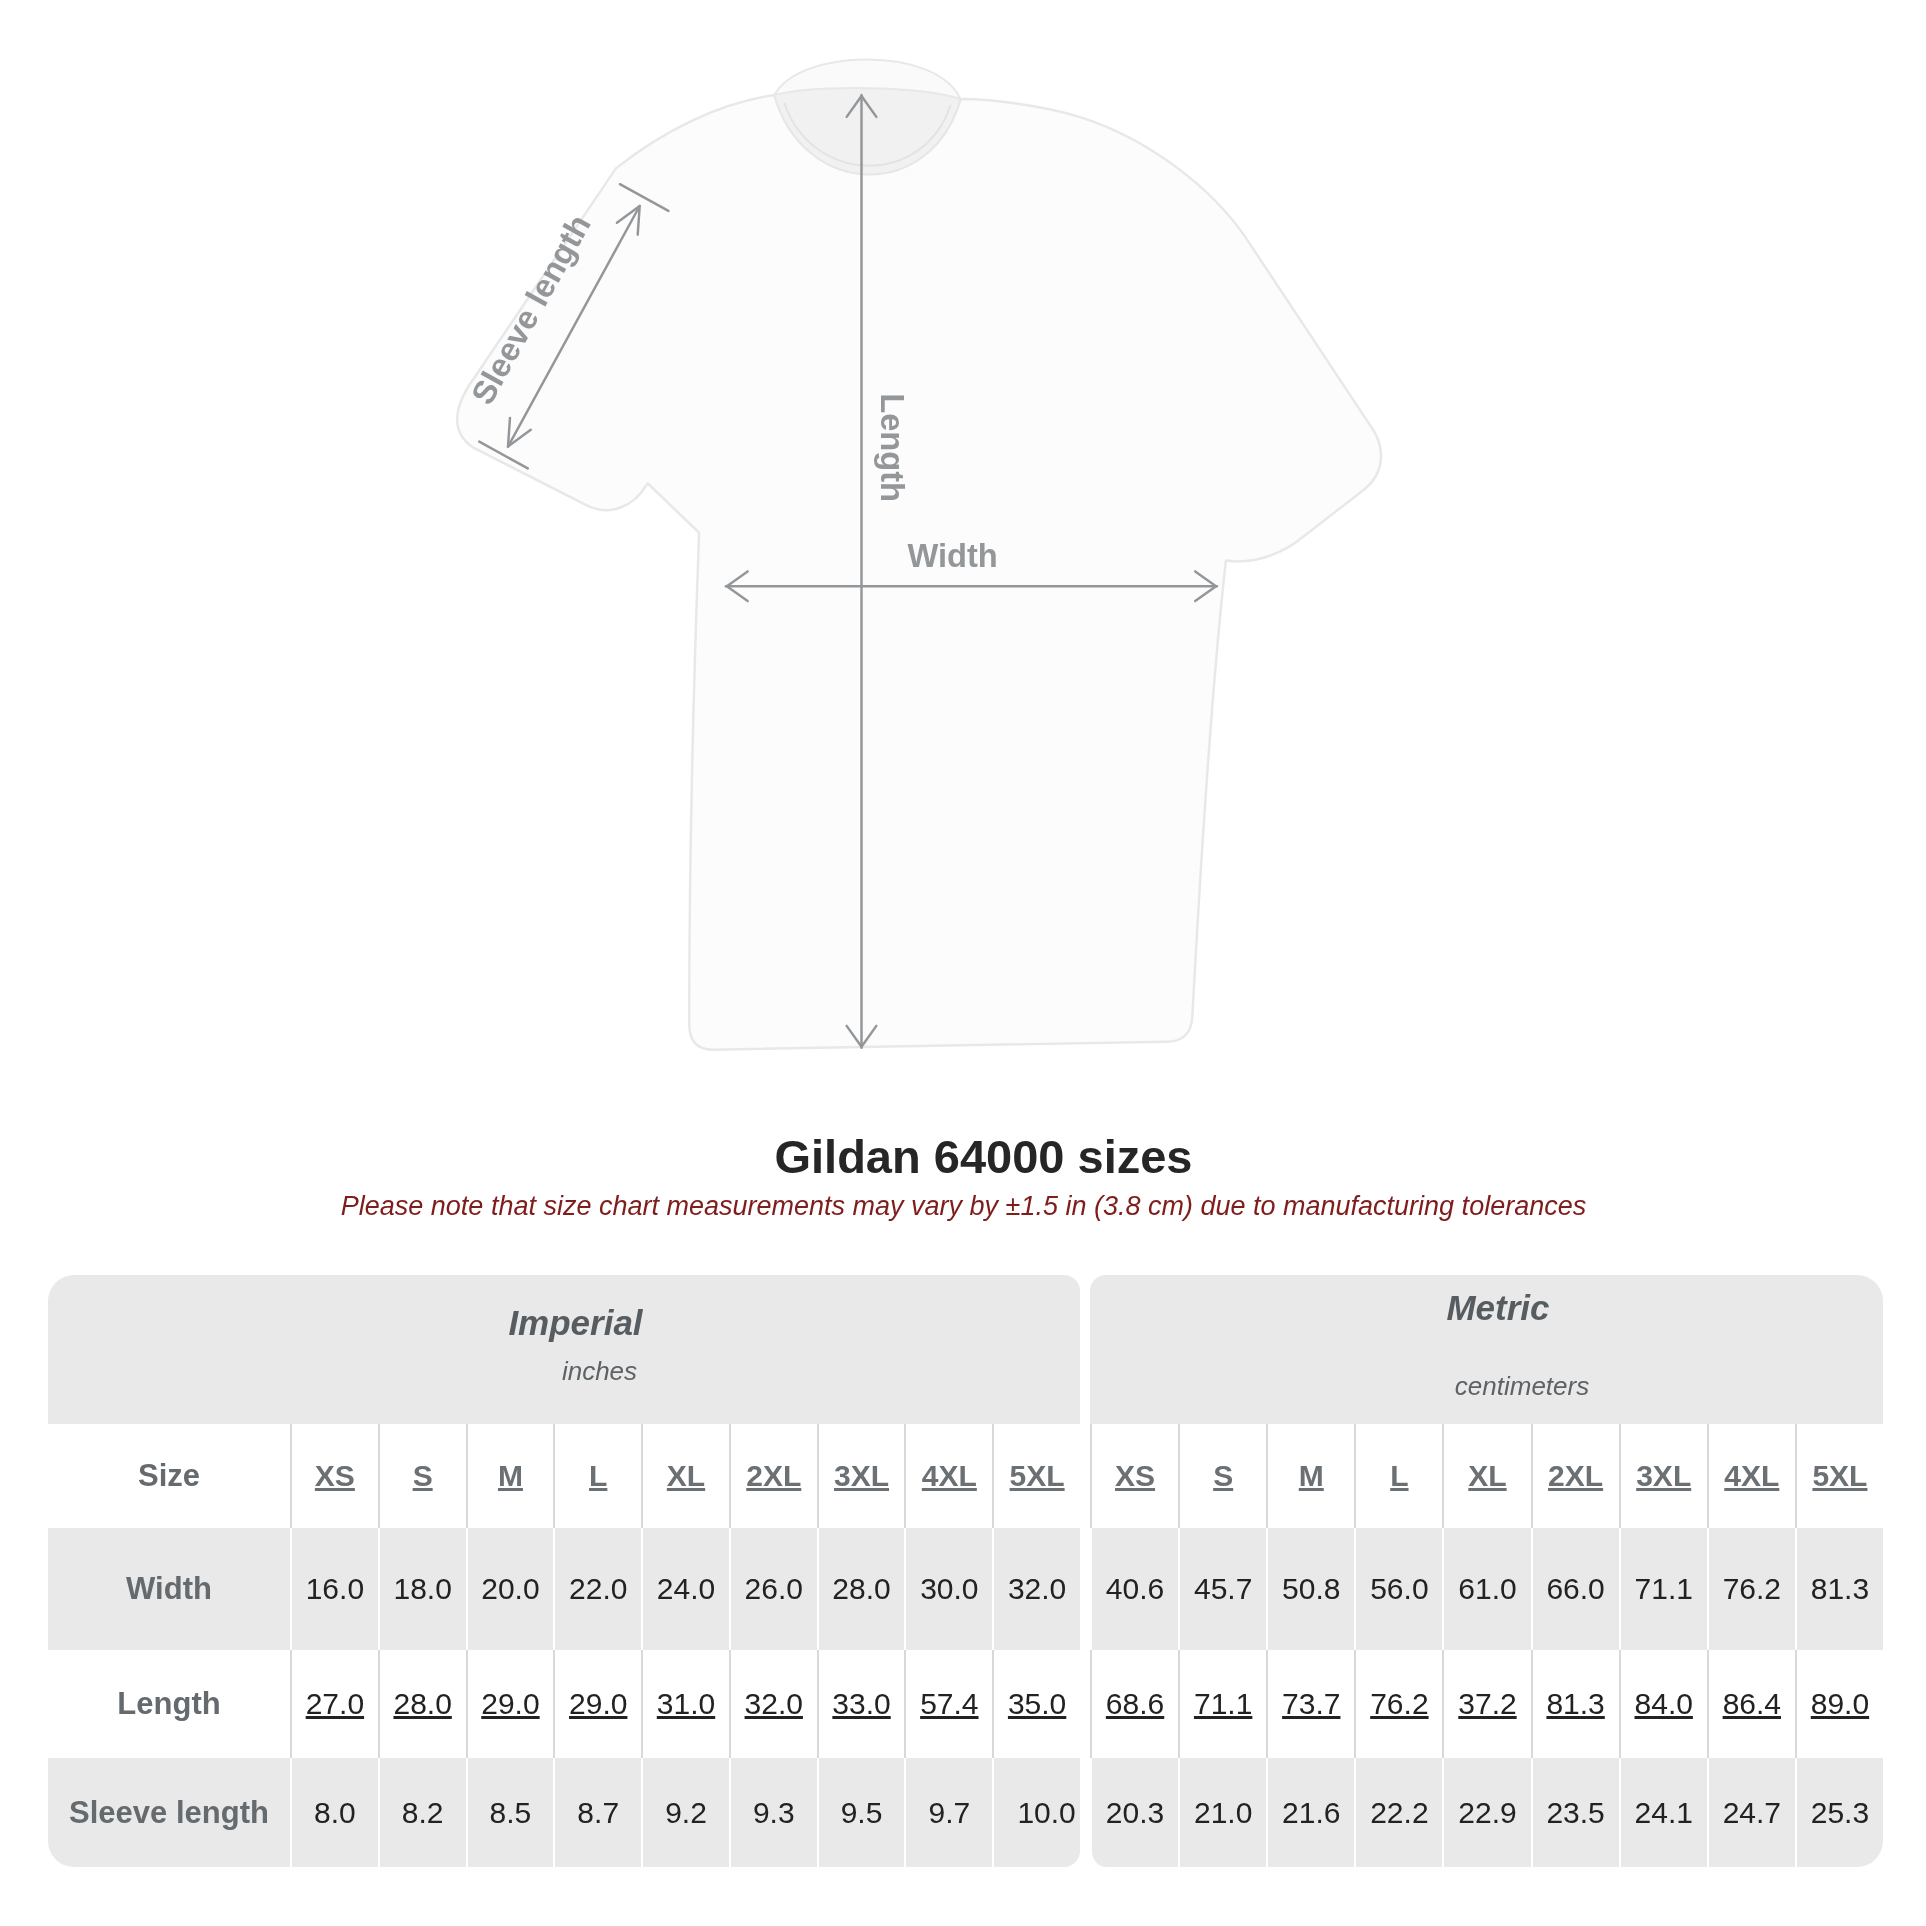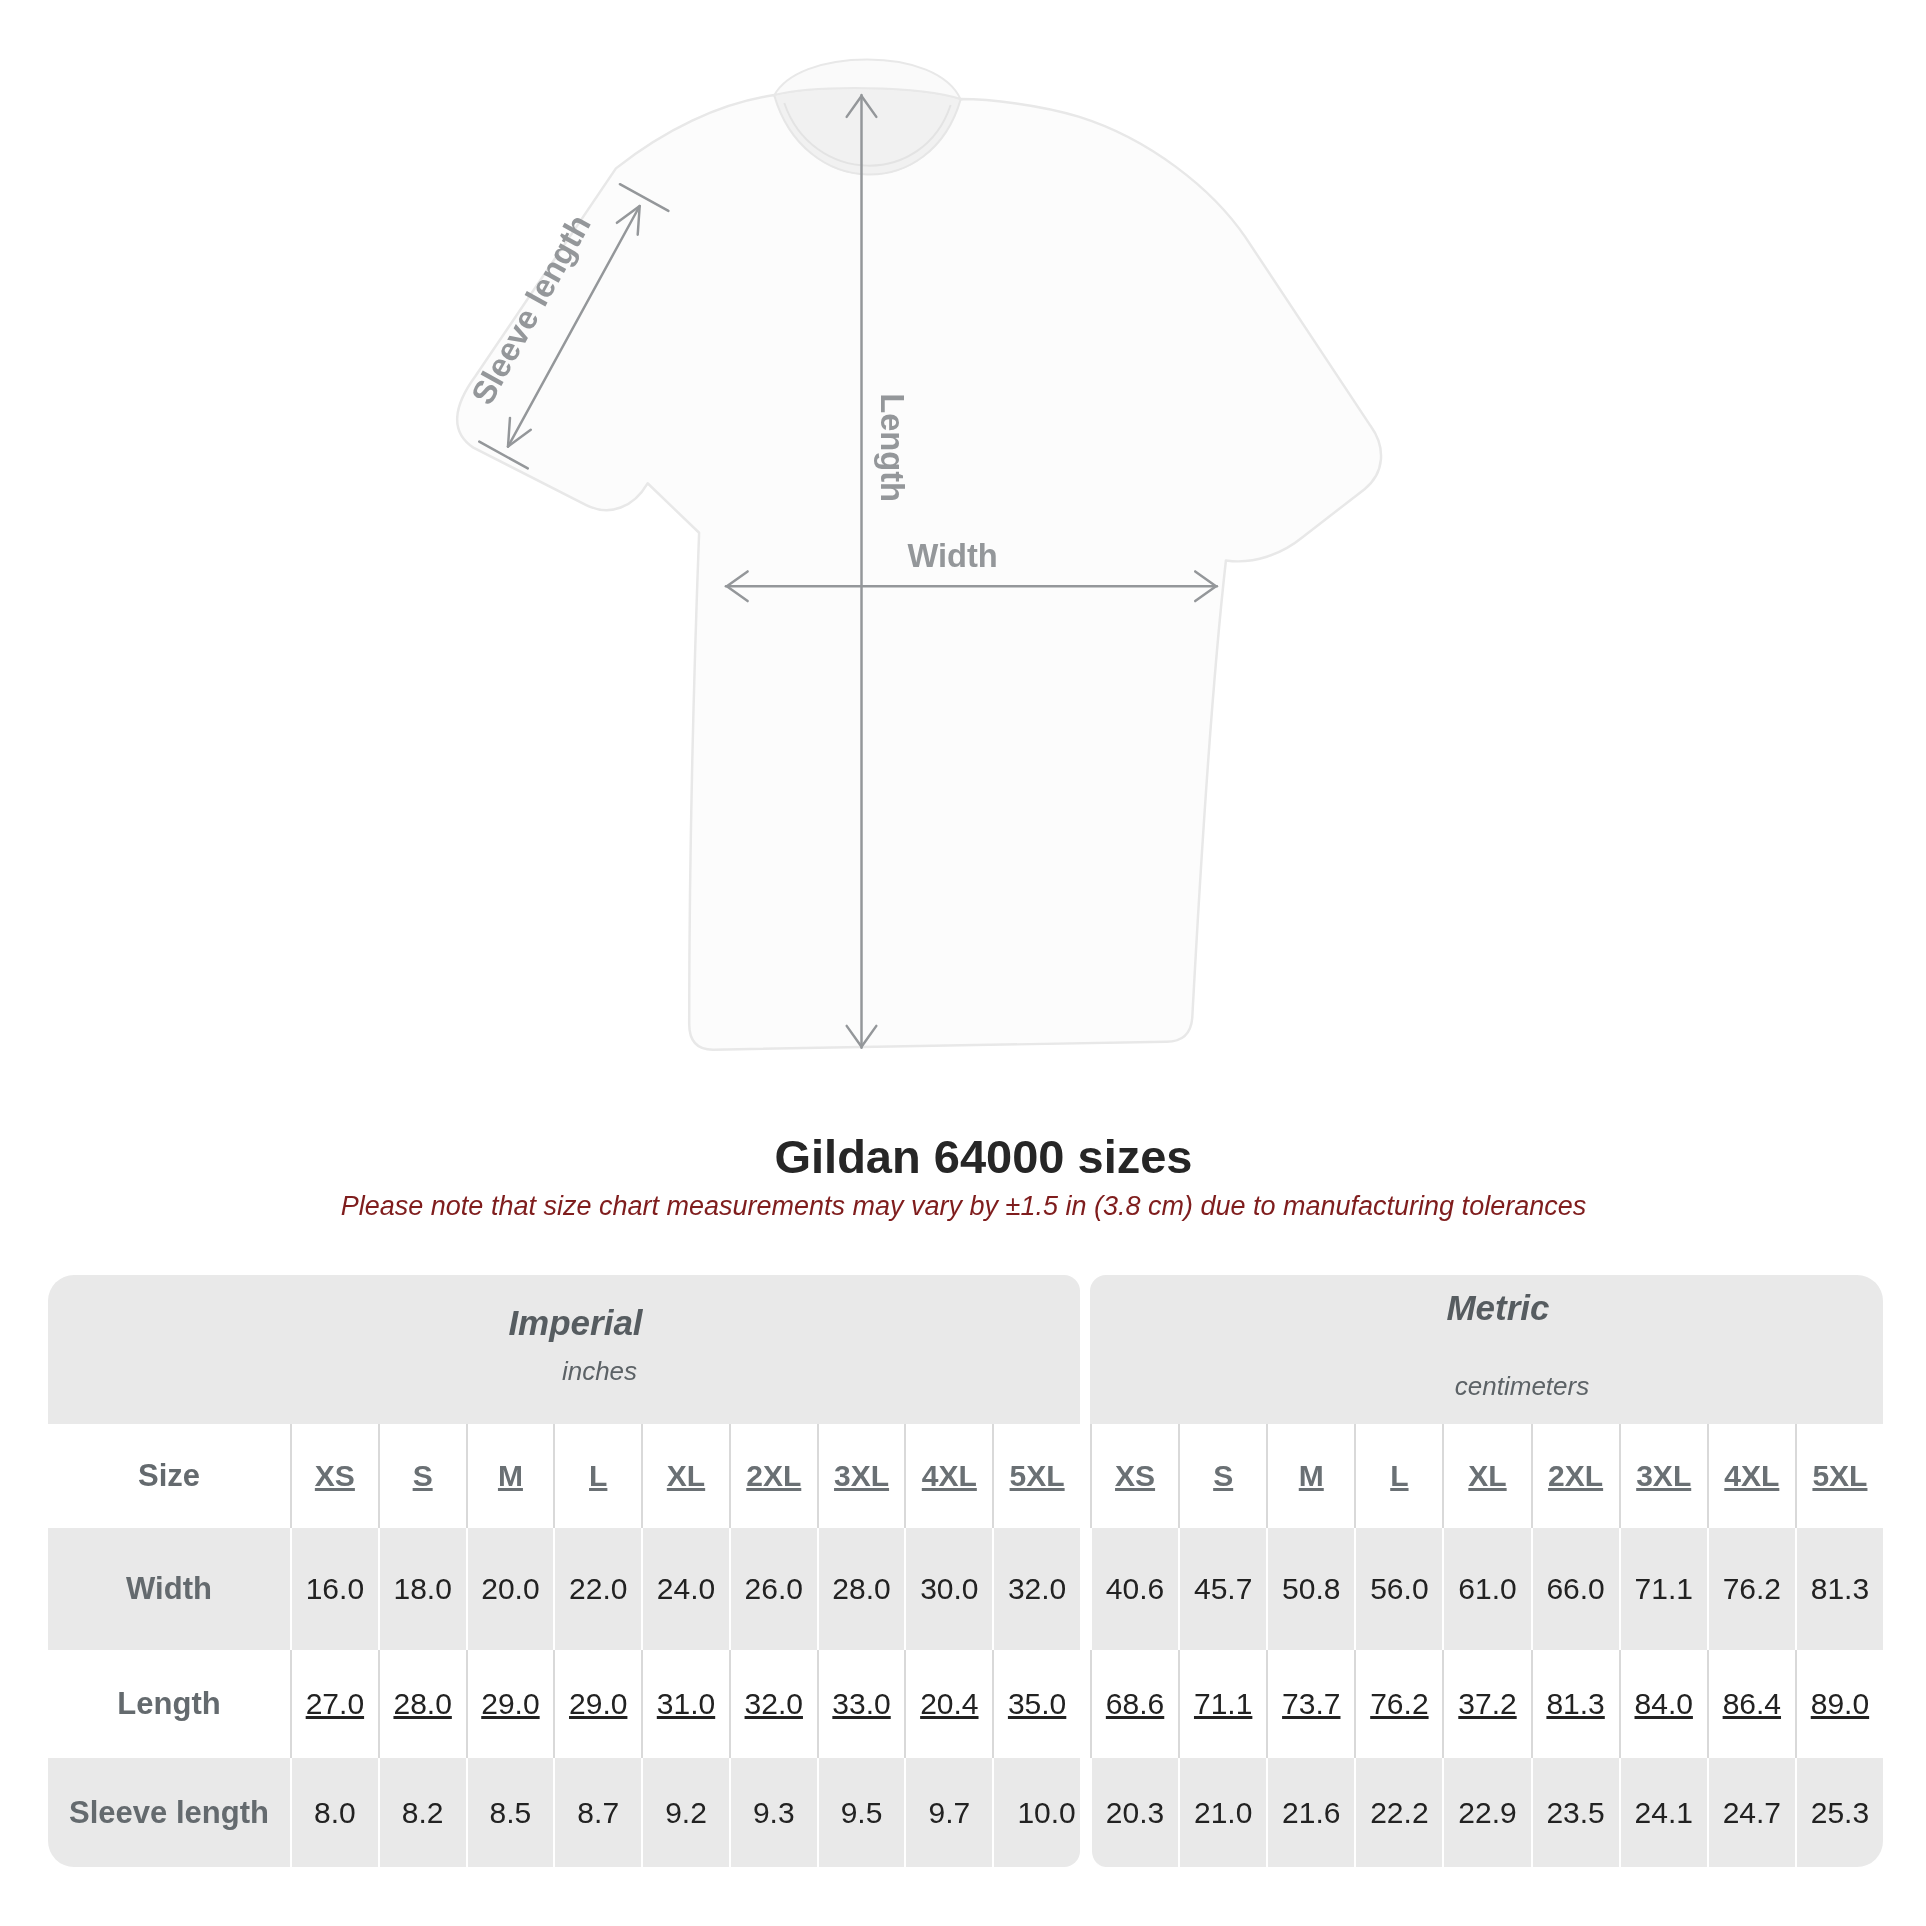--- a/index.html
+++ b/index.html
@@ -151,21 +151,21 @@
         <div class="cell val r-gray">30.0</div>
         <div class="cell val r-gray">32.0</div>
         <div class="cell rowlabel r-white">Length</div>
         <div class="cell val r-white">27.0</div>
         <div class="cell val r-white">28.0</div>
         <div class="cell val r-white">29.0</div>
         <div class="cell val r-white">29.0</div>
         <div class="cell val r-white">31.0</div>
         <div class="cell val r-white">32.0</div>
         <div class="cell val r-white">33.0</div>
-        <div class="cell val r-white">20.4</div>
+        <div class="cell val r-white">57.4</div>
         <div class="cell val r-white">35.0</div>
         <div class="cell rowlabel r-gray c-bl">Sleeve length</div>
         <div class="cell val r-gray">8.0</div>
         <div class="cell val r-gray">8.2</div>
         <div class="cell val r-gray">8.5</div>
         <div class="cell val r-gray">8.7</div>
         <div class="cell val r-gray">9.2</div>
         <div class="cell val r-gray">9.3</div>
         <div class="cell val r-gray">9.5</div>
         <div class="cell val r-gray">9.7</div>

